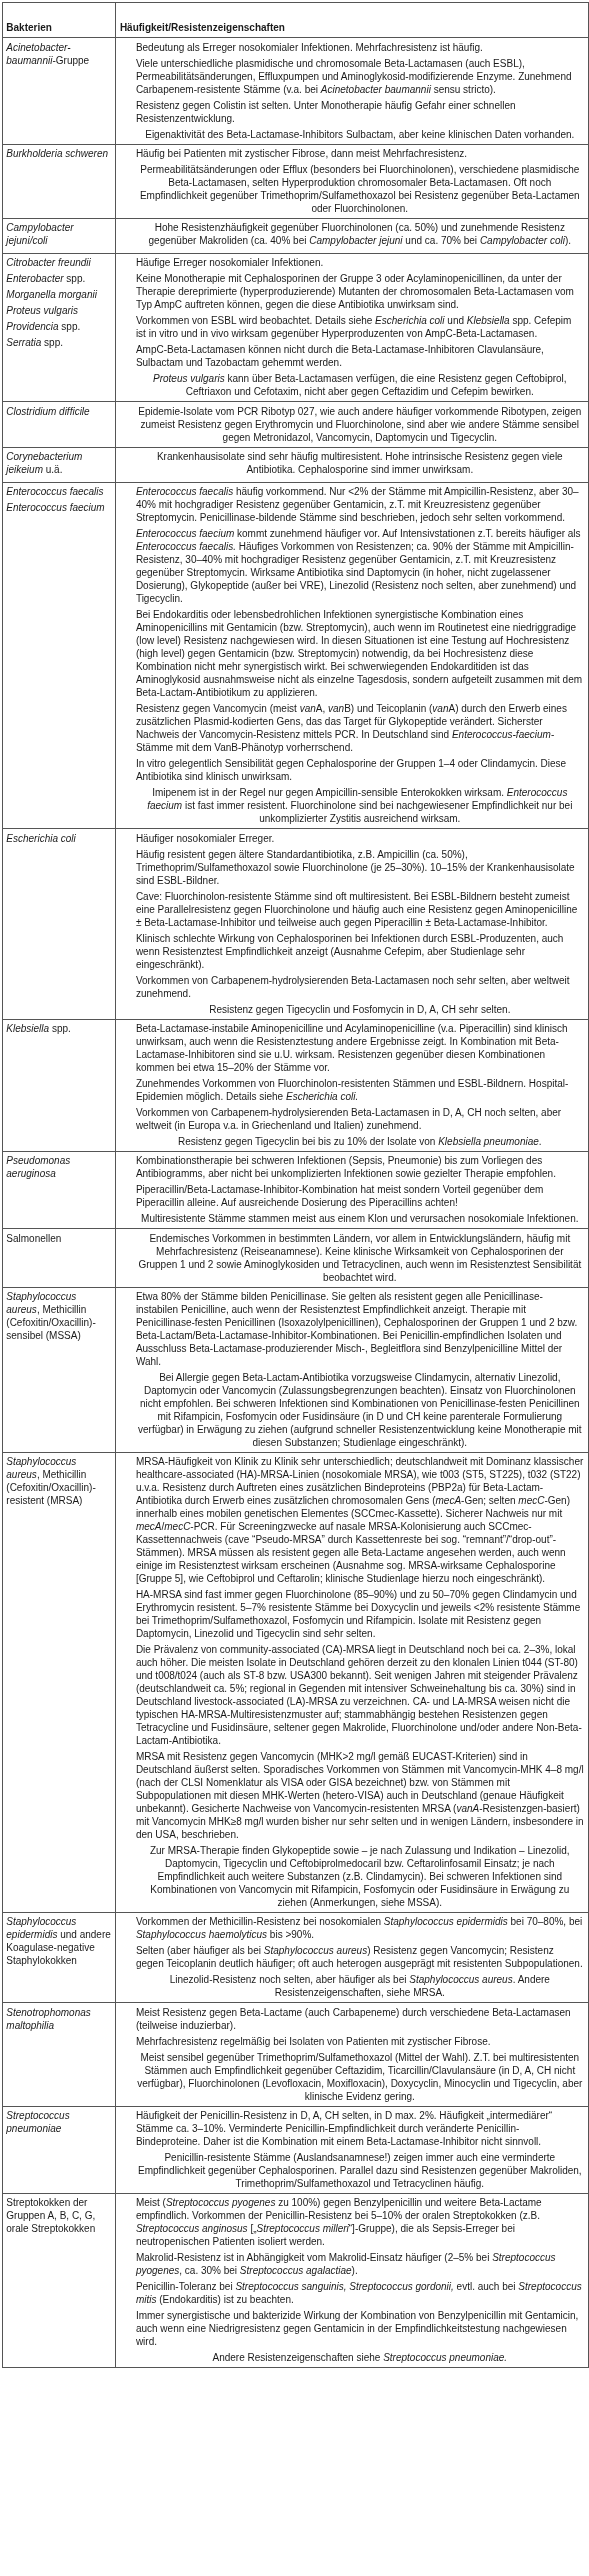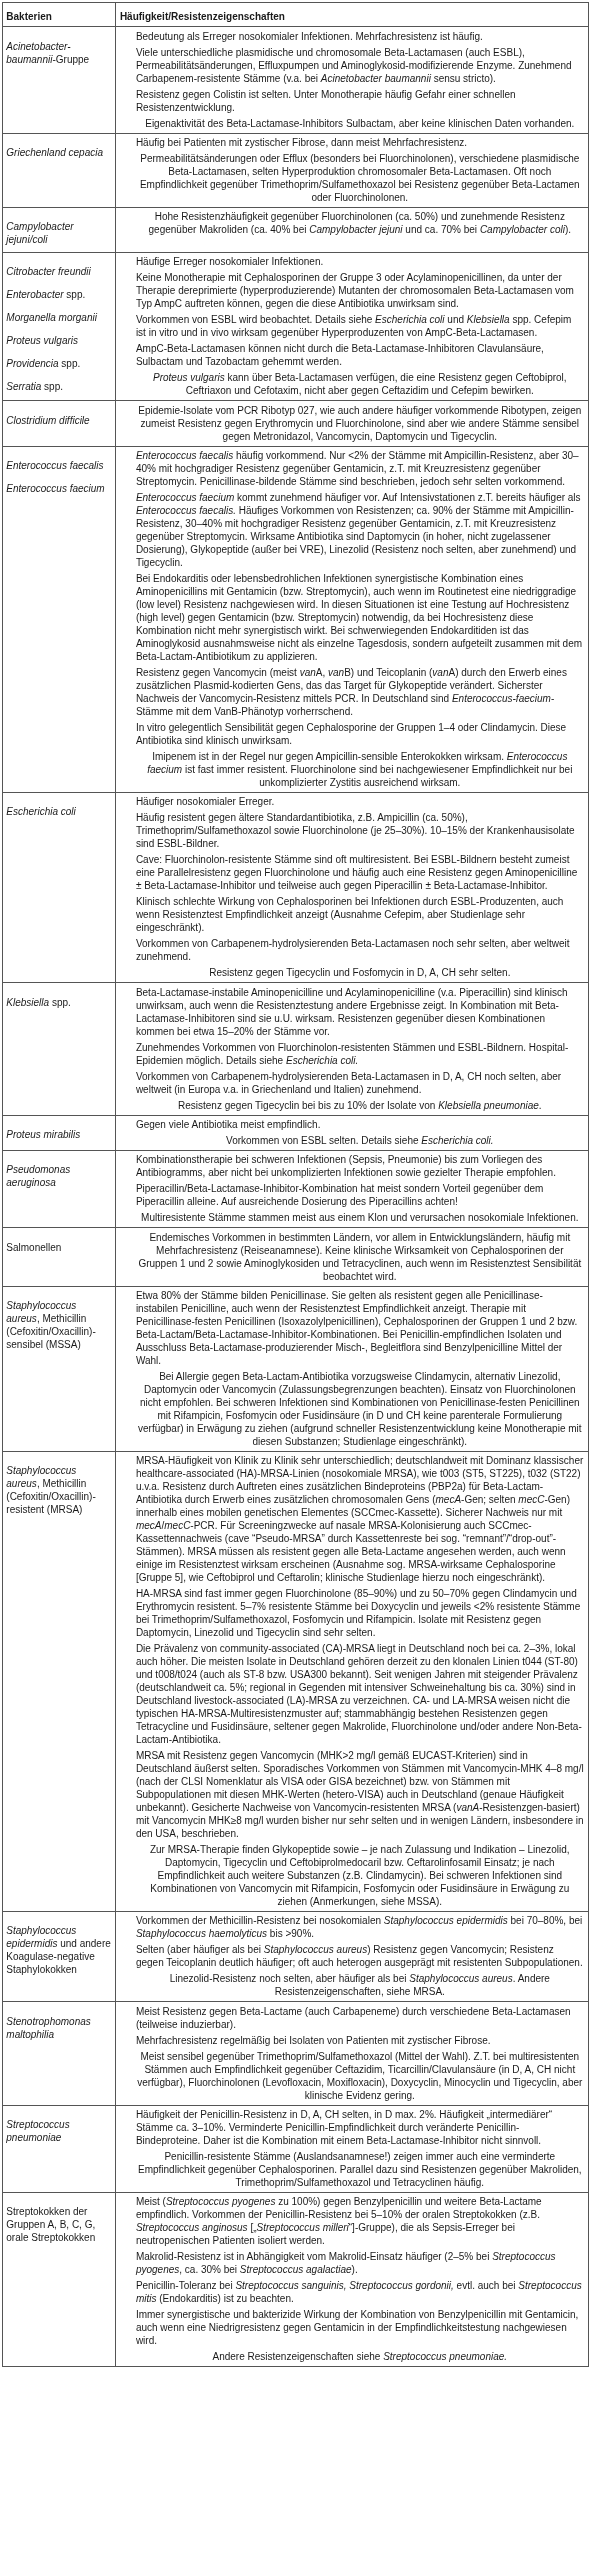--- a/index.html
+++ b/index.html
@@ -11,24 +11,24 @@
     font-size: 10px;
     line-height: 13px;
     border: 1.1px solid #555;
   }
   table.res th, table.res td {
     border: 0.8px solid #555;
     vertical-align: top;
     text-align: left;
     padding: 2.3px 3.8px 3px 3.8px;
   }
-  table.res th { font-weight: bold; padding-top: 7px; padding-bottom: 3.8px; }
+  table.res th { font-weight: bold; padding-top: 18px; padding-bottom: 3.8px; }
   table.res tr.head th { border-bottom: 1.1px solid #555; }
   td.bact { width: 105px; }
-  td.bact .name { display: block; margin-bottom: 3px; margin-top: 10px; }
+  td.bact .name { display: block; margin-bottom: 3px; }
   td.desc p { margin: 0 0 3px 16px; }
   td.desc p:last-child { margin-bottom: 0; text-align: center; }
   i { font-style: italic; }
 </style>
 </head>
 <body>
 
 <table class="res">
   <thead>
     <tr class="head">
@@ -43,21 +43,21 @@
         </td>
         <td class="desc">
           <p>Bedeutung als Erreger nosokomialer Infektionen. Mehrfachresistenz ist häufig.</p>
           <p>Viele unterschiedliche plasmidische und chromosomale Beta-Lactamasen (auch ESBL), Permeabilitätsänderungen, Effluxpumpen und Aminoglykosid-modifizierende Enzyme. Zunehmend Carbapenem-resistente Stämme (v.a. bei <i>Acinetobacter baumannii</i> sensu stricto).</p>
           <p>Resistenz gegen Colistin ist selten. Unter Monotherapie häufig Gefahr einer schnellen Resistenzentwicklung.</p>
           <p>Eigenaktivität des Beta-Lactamase-Inhibitors Sulbactam, aber keine klinischen Daten vorhanden.</p>
         </td>
       </tr>
       <tr>
         <td class="bact">
-          <span class="name"><i>Griechenland cepacia</i></span>
+          <span class="name"><i>Burkholderia schweren</i></span>
         </td>
         <td class="desc">
           <p>Häufig bei Patienten mit zystischer Fibrose, dann meist Mehrfachresistenz.</p>
           <p>Permeabilitätsänderungen oder Efflux (besonders bei Fluorchinolonen), verschiedene plasmidische Beta-Lactamasen, selten Hyperproduktion chromosomaler Beta-Lactamasen. Oft noch Empfindlichkeit gegenüber Trimethoprim/Sulfamethoxazol bei Resistenz gegenüber Beta-Lactamen oder Fluorchinolonen.</p>
         </td>
       </tr>
       <tr>
         <td class="bact">
           <span class="name"><i>Campylobacter jejuni/coli</i></span>
         </td>
@@ -85,20 +85,28 @@
       <tr>
         <td class="bact">
           <span class="name"><i>Clostridium difficile</i></span>
         </td>
         <td class="desc">
           <p>Epidemie-Isolate vom PCR Ribotyp 027, wie auch andere häufiger vorkommende Ribotypen, zeigen zumeist Resistenz gegen Erythromycin und Fluorchinolone, sind aber wie andere Stämme sensibel gegen Metronidazol, Vancomycin, Daptomycin und Tigecyclin.</p>
         </td>
       </tr>
       <tr>
         <td class="bact">
+          <span class="name"><i>Corynebacterium jeikeium</i> u.ä.</span>
+        </td>
+        <td class="desc">
+          <p>Krankenhausisolate sind sehr häufig multiresistent. Hohe intrinsische Resistenz gegen viele Antibiotika. Cephalosporine sind immer unwirksam.</p>
+        </td>
+      </tr>
+      <tr>
+        <td class="bact">
           <span class="name"><i>Enterococcus faecalis</i></span>
           <span class="name"><i>Enterococcus faecium</i></span>
         </td>
         <td class="desc">
           <p><i>Enterococcus faecalis</i> häufig vorkommend. Nur &lt;2% der Stämme mit Ampicillin-Resistenz, aber 30–40% mit hochgradiger Resistenz gegenüber Gentamicin, z.T. mit Kreuzresistenz gegenüber Streptomycin. Penicillinase-bildende Stämme sind beschrieben, jedoch sehr selten vorkommend.</p>
           <p><i>Enterococcus faecium</i> kommt zunehmend häufiger vor. Auf Intensivstationen z.T. bereits häufiger als <i>Enterococcus faecalis.</i> Häufiges Vorkommen von Resistenzen; ca. 90% der Stämme mit Ampicillin-Resistenz, 30–40% mit hochgradiger Resistenz gegenüber Gentamicin, z.T. mit Kreuzresistenz gegenüber Streptomycin. Wirksame Antibiotika sind Daptomycin (in hoher, nicht zugelassener Dosierung), Glykopeptide (außer bei VRE), Linezolid (Resistenz noch selten, aber zunehmend) und Tigecyclin.</p>
           <p>Bei Endokarditis oder lebensbedrohlichen Infektionen synergistische Kombination eines Aminopenicillins mit Gentamicin (bzw. Streptomycin), auch wenn im Routinetest eine niedriggradige (low level) Resistenz nachgewiesen wird. In diesen Situationen ist eine Testung auf Hochresistenz (high level) gegen Gentamicin (bzw. Streptomycin) notwendig, da bei Hochresistenz diese Kombination nicht mehr synergistisch wirkt. Bei schwerwiegenden Endokarditiden ist das Aminoglykosid ausnahmsweise nicht als einzelne Tagesdosis, sondern aufgeteilt zusammen mit dem Beta-Lactam-Antibiotikum zu applizieren.</p>
           <p>Resistenz gegen Vancomycin (meist <i>van</i>A, <i>van</i>B) und Teicoplanin (<i>van</i>A) durch den Erwerb eines zusätzlichen Plasmid-kodierten Gens, das das Target für Glykopeptide verändert. Sicherster Nachweis der Vancomycin-Resistenz mittels PCR. In Deutschland sind <i>Enterococcus-faecium</i>-Stämme mit dem VanB-Phänotyp vorherrschend.</p>
           <p>In vitro gelegentlich Sensibilität gegen Cephalosporine der Gruppen 1–4 oder Clindamycin. Diese Antibiotika sind klinisch unwirksam.</p>
           <p>Imipenem ist in der Regel nur gegen Ampicillin-sensible Enterokokken wirksam. <i>Enterococcus faecium</i> ist fast immer resistent. Fluorchinolone sind bei nachgewiesener Empfindlichkeit nur bei unkomplizierter Zystitis ausreichend wirksam.</p>
@@ -123,29 +131,20 @@
         </td>
         <td class="desc">
           <p>Beta-Lactamase-instabile Aminopenicilline und Acylaminopenicilline (v.a. Piperacillin) sind klinisch unwirksam, auch wenn die Resistenztestung andere Ergebnisse zeigt. In Kombination mit Beta-Lactamase-Inhibitoren sind sie u.U. wirksam. Resistenzen gegenüber diesen Kombinationen kommen bei etwa 15–20% der Stämme vor.</p>
           <p>Zunehmendes Vorkommen von Fluorchinolon-resistenten Stämmen und ESBL-Bildnern. Hospital-Epidemien möglich. Details siehe <i>Escherichia coli.</i></p>
           <p>Vorkommen von Carbapenem-hydrolysierenden Beta-Lactamasen in D, A, CH noch selten, aber weltweit (in Europa v.a. in Griechenland und Italien) zunehmend.</p>
           <p>Resistenz gegen Tigecyclin bei bis zu 10% der Isolate von <i>Klebsiella pneumoniae</i>.</p>
         </td>
       </tr>
       <tr>
         <td class="bact">
-          <span class="name"><i>Proteus mirabilis</i></span>
-        </td>
-        <td class="desc">
-          <p>Gegen viele Antibiotika meist empfindlich.</p>
-          <p>Vorkommen von ESBL selten. Details siehe <i>Escherichia coli.</i></p>
-        </td>
-      </tr>
-      <tr>
-        <td class="bact">
           <span class="name"><i>Pseudomonas aeruginosa</i></span>
         </td>
         <td class="desc">
           <p>Kombinationstherapie bei schweren Infektionen (Sepsis, Pneumonie) bis zum Vorliegen des Antibiogramms, aber nicht bei unkomplizierten Infektionen sowie gezielter Therapie empfohlen.</p>
           <p>Piperacillin/Beta-Lactamase-Inhibitor-Kombination hat meist sondern Vorteil gegenüber dem Piperacillin alleine. Auf ausreichende Dosierung des Piperacillins achten!</p>
           <p>Multiresistente Stämme stammen meist aus einem Klon und verursachen nosokomiale Infektionen.</p>
         </td>
       </tr>
       <tr>
         <td class="bact">

